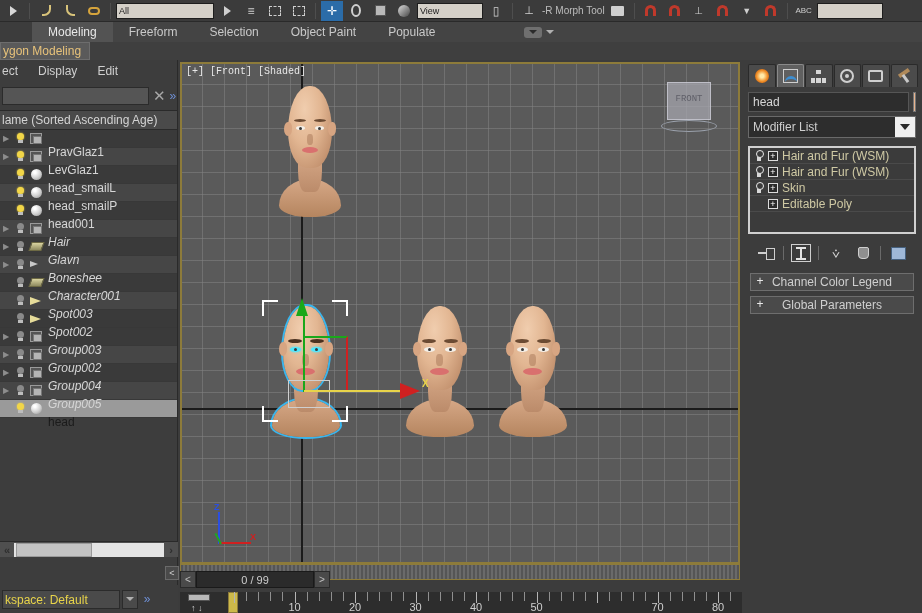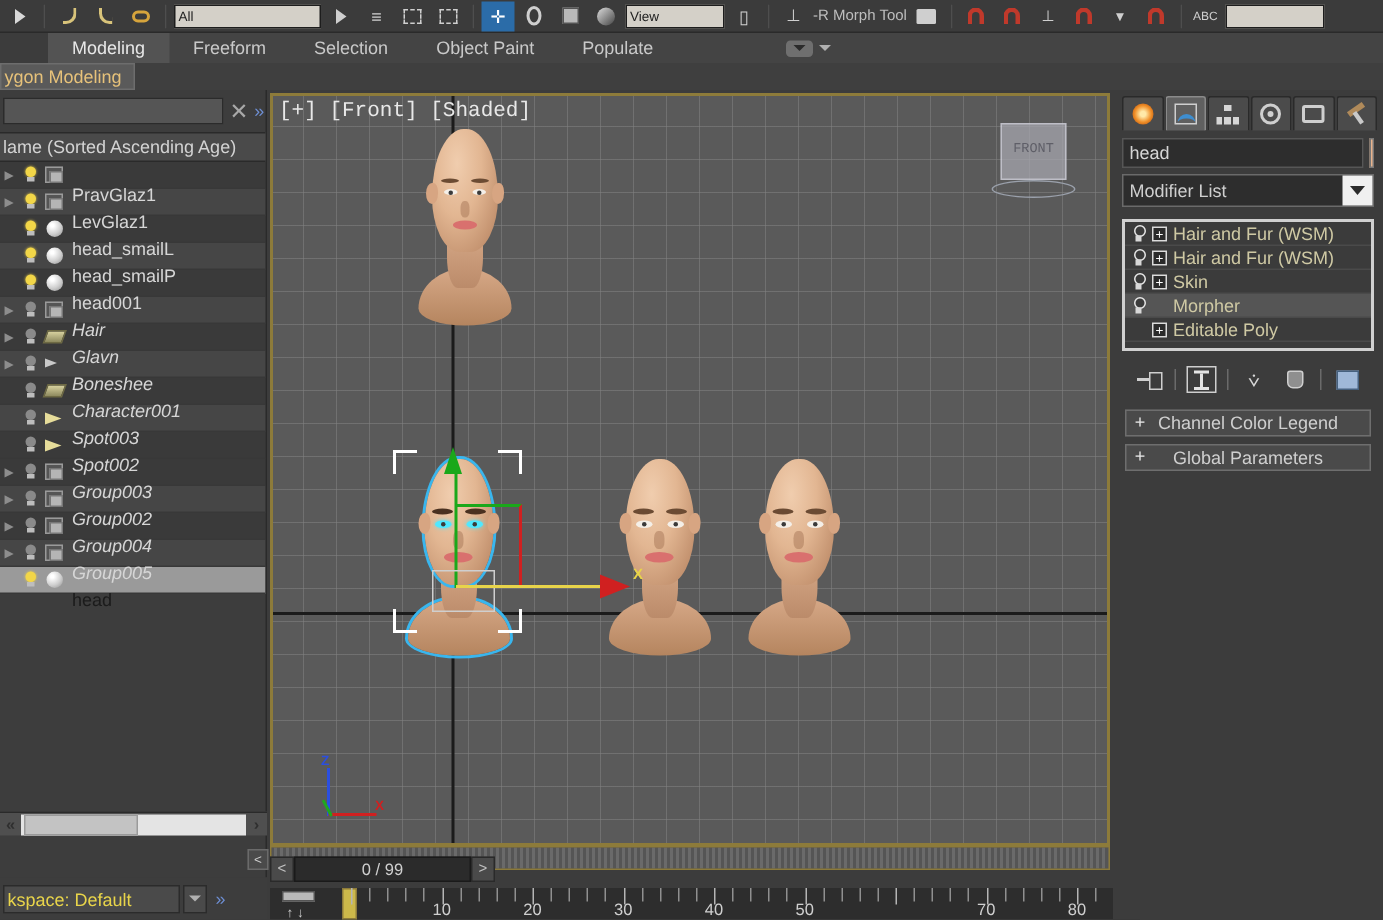--- a/index.html
+++ b/index.html
@@ -148,21 +148,21 @@
     background-image:
       linear-gradient(to right, rgba(130,130,130,.55) 1px, transparent 1px),
       linear-gradient(to bottom, rgba(130,130,130,.55) 1px, transparent 1px);
     background-size:22px 22px;
     background-position:-2px -2px;
   }
   #vp-axisx { position:absolute; left:0; top:344px; width:100%; height:2px; background:#1b1b1b;}
   #vp-axisy { position:absolute; left:119px; top:0; width:2px; height:100%; background:#1b1b1b;}
   #vp-label {
     position:absolute; left:4px; top:2px; color:#e8e8e8;
-    font-family:"Liberation Mono", monospace; font-size:14px;
+    font-family:"Liberation Mono", monospace; font-size:10px;
   }
   #viewcube {
     position:absolute; left:477px; top:12px; width:60px; height:60px;
   }
   #vc-box { position:absolute;left:8px;top:6px;width:44px;height:38px;
             background:rgba(168,168,176,.72);border:1px solid rgba(220,220,230,.6);}
   #vc-text { position:absolute;left:0;top:18px;width:60px;text-align:center;
              font-family:"Liberation Mono",monospace;font-size:9px;color:#5f5f68;}
   #vc-ring { position:absolute;left:2px;top:44px;width:56px;height:12px;border:1px solid #9aa0ab;
              border-radius:50%;}
@@ -415,20 +415,25 @@
   <div class="rib-tab">Populate</div>
   <div id="ribbon-dd">
     <span class="dd-pill"></span>
     <span class="dd-car"></span>
   </div>
 </div>
 <div id="ribbon2"></div>
 <div id="poly-tab">ygon Modeling</div>
 
 <div id="left">
+  <div id="left-menu">
+    <span>ect</span>
+    <span>Display</span>
+    <span>Edit</span>
+  </div>
   <div id="left-search-row">
     <input id="search-input" value="" placeholder="" style="">
     <span class="x-glyph">✕</span>
     <span class="chev2">»</span>
   </div>
   <div id="col-header">lame (Sorted Ascending Age)</div>
   <div id="scene-list">
       <div class="srow dark">
         <span class="exp-arrow">▶</span>
         <span class="bulb">
@@ -844,25 +849,20 @@
       <div class="mrow">
         <span class="mlight"></span>
         <span class="mplus">+</span>
         <span class="mname">Hair and Fur (WSM)</span>
       </div>
       <div class="mrow">
         <span class="mlight"></span>
         <span class="mplus">+</span>
         <span class="mname">Skin</span>
       </div>
-      <div class="mrow sel">
-        <span class="mlight"></span>
-        <span class="mplus" style="visibility:hidden"></span>
-        <span class="mname">Morpher</span>
-      </div>
       <div class="mrow">
         <span class="mlight" style="visibility:hidden"></span>
         <span class="mplus">+</span>
         <span class="mname">Editable Poly</span>
       </div>
     </div>
   <div id="mod-btns">
     <div class="mb">
         <span class="mi-pin"></span>
       </div>

